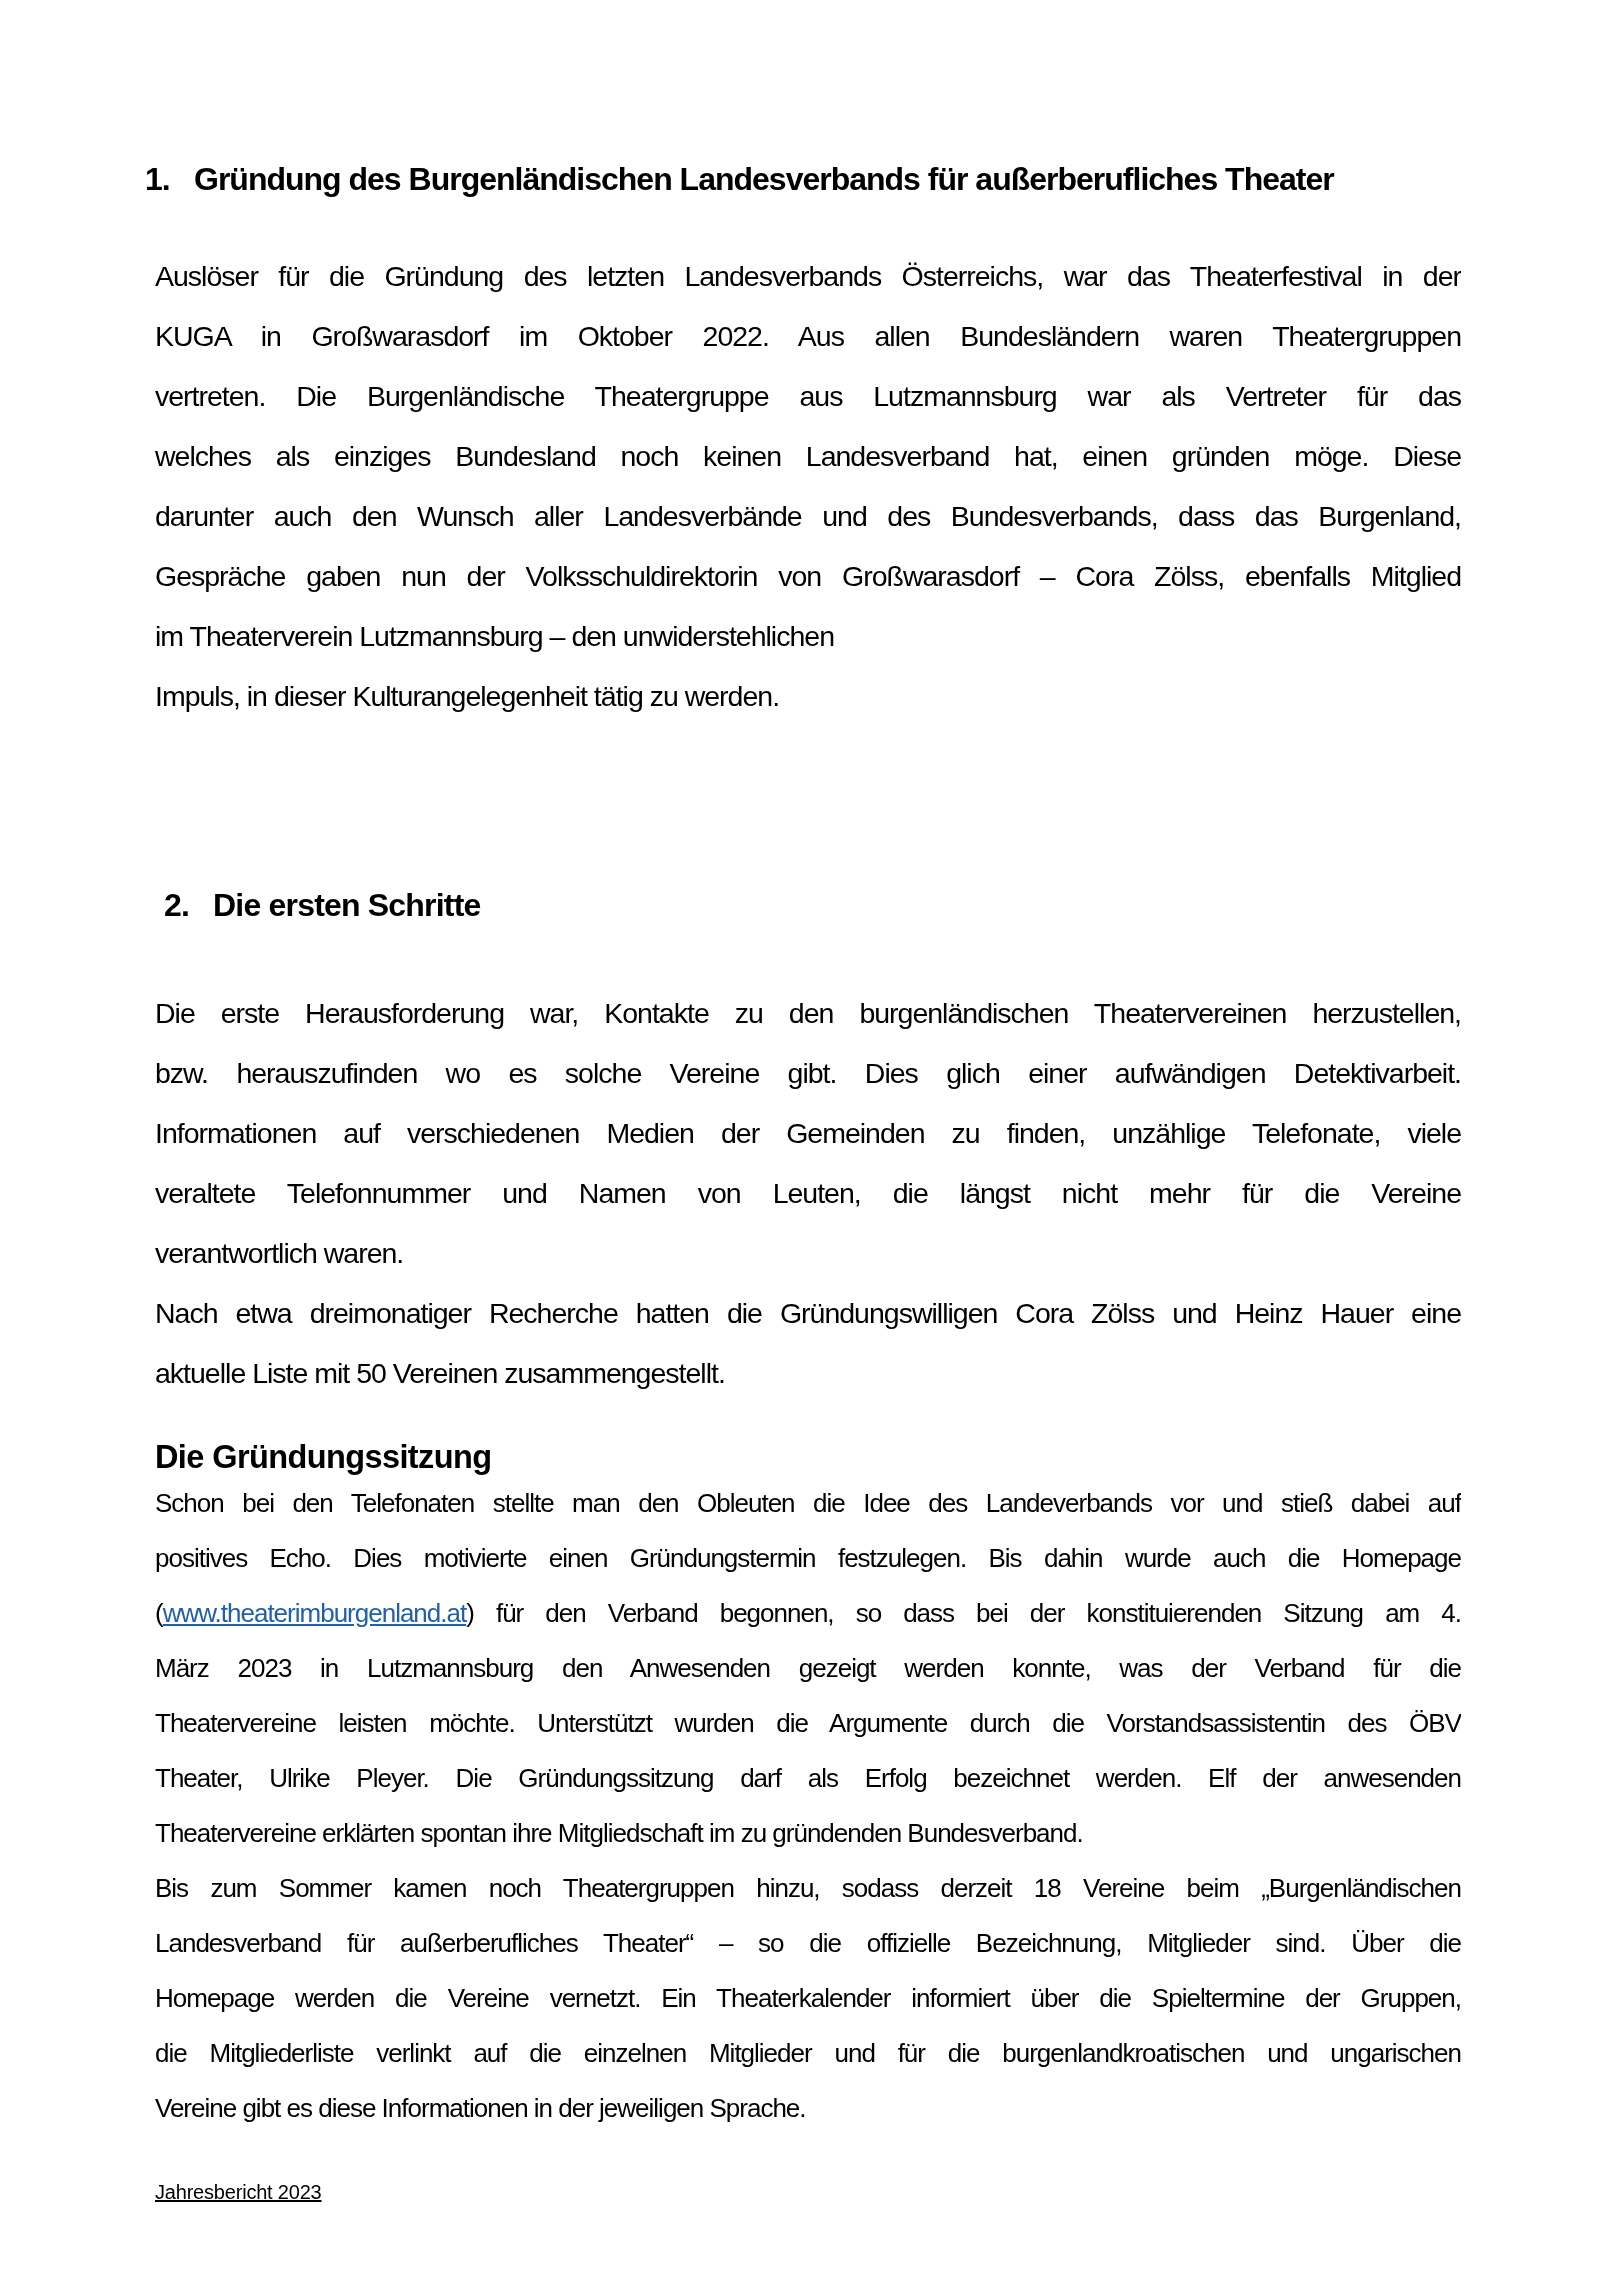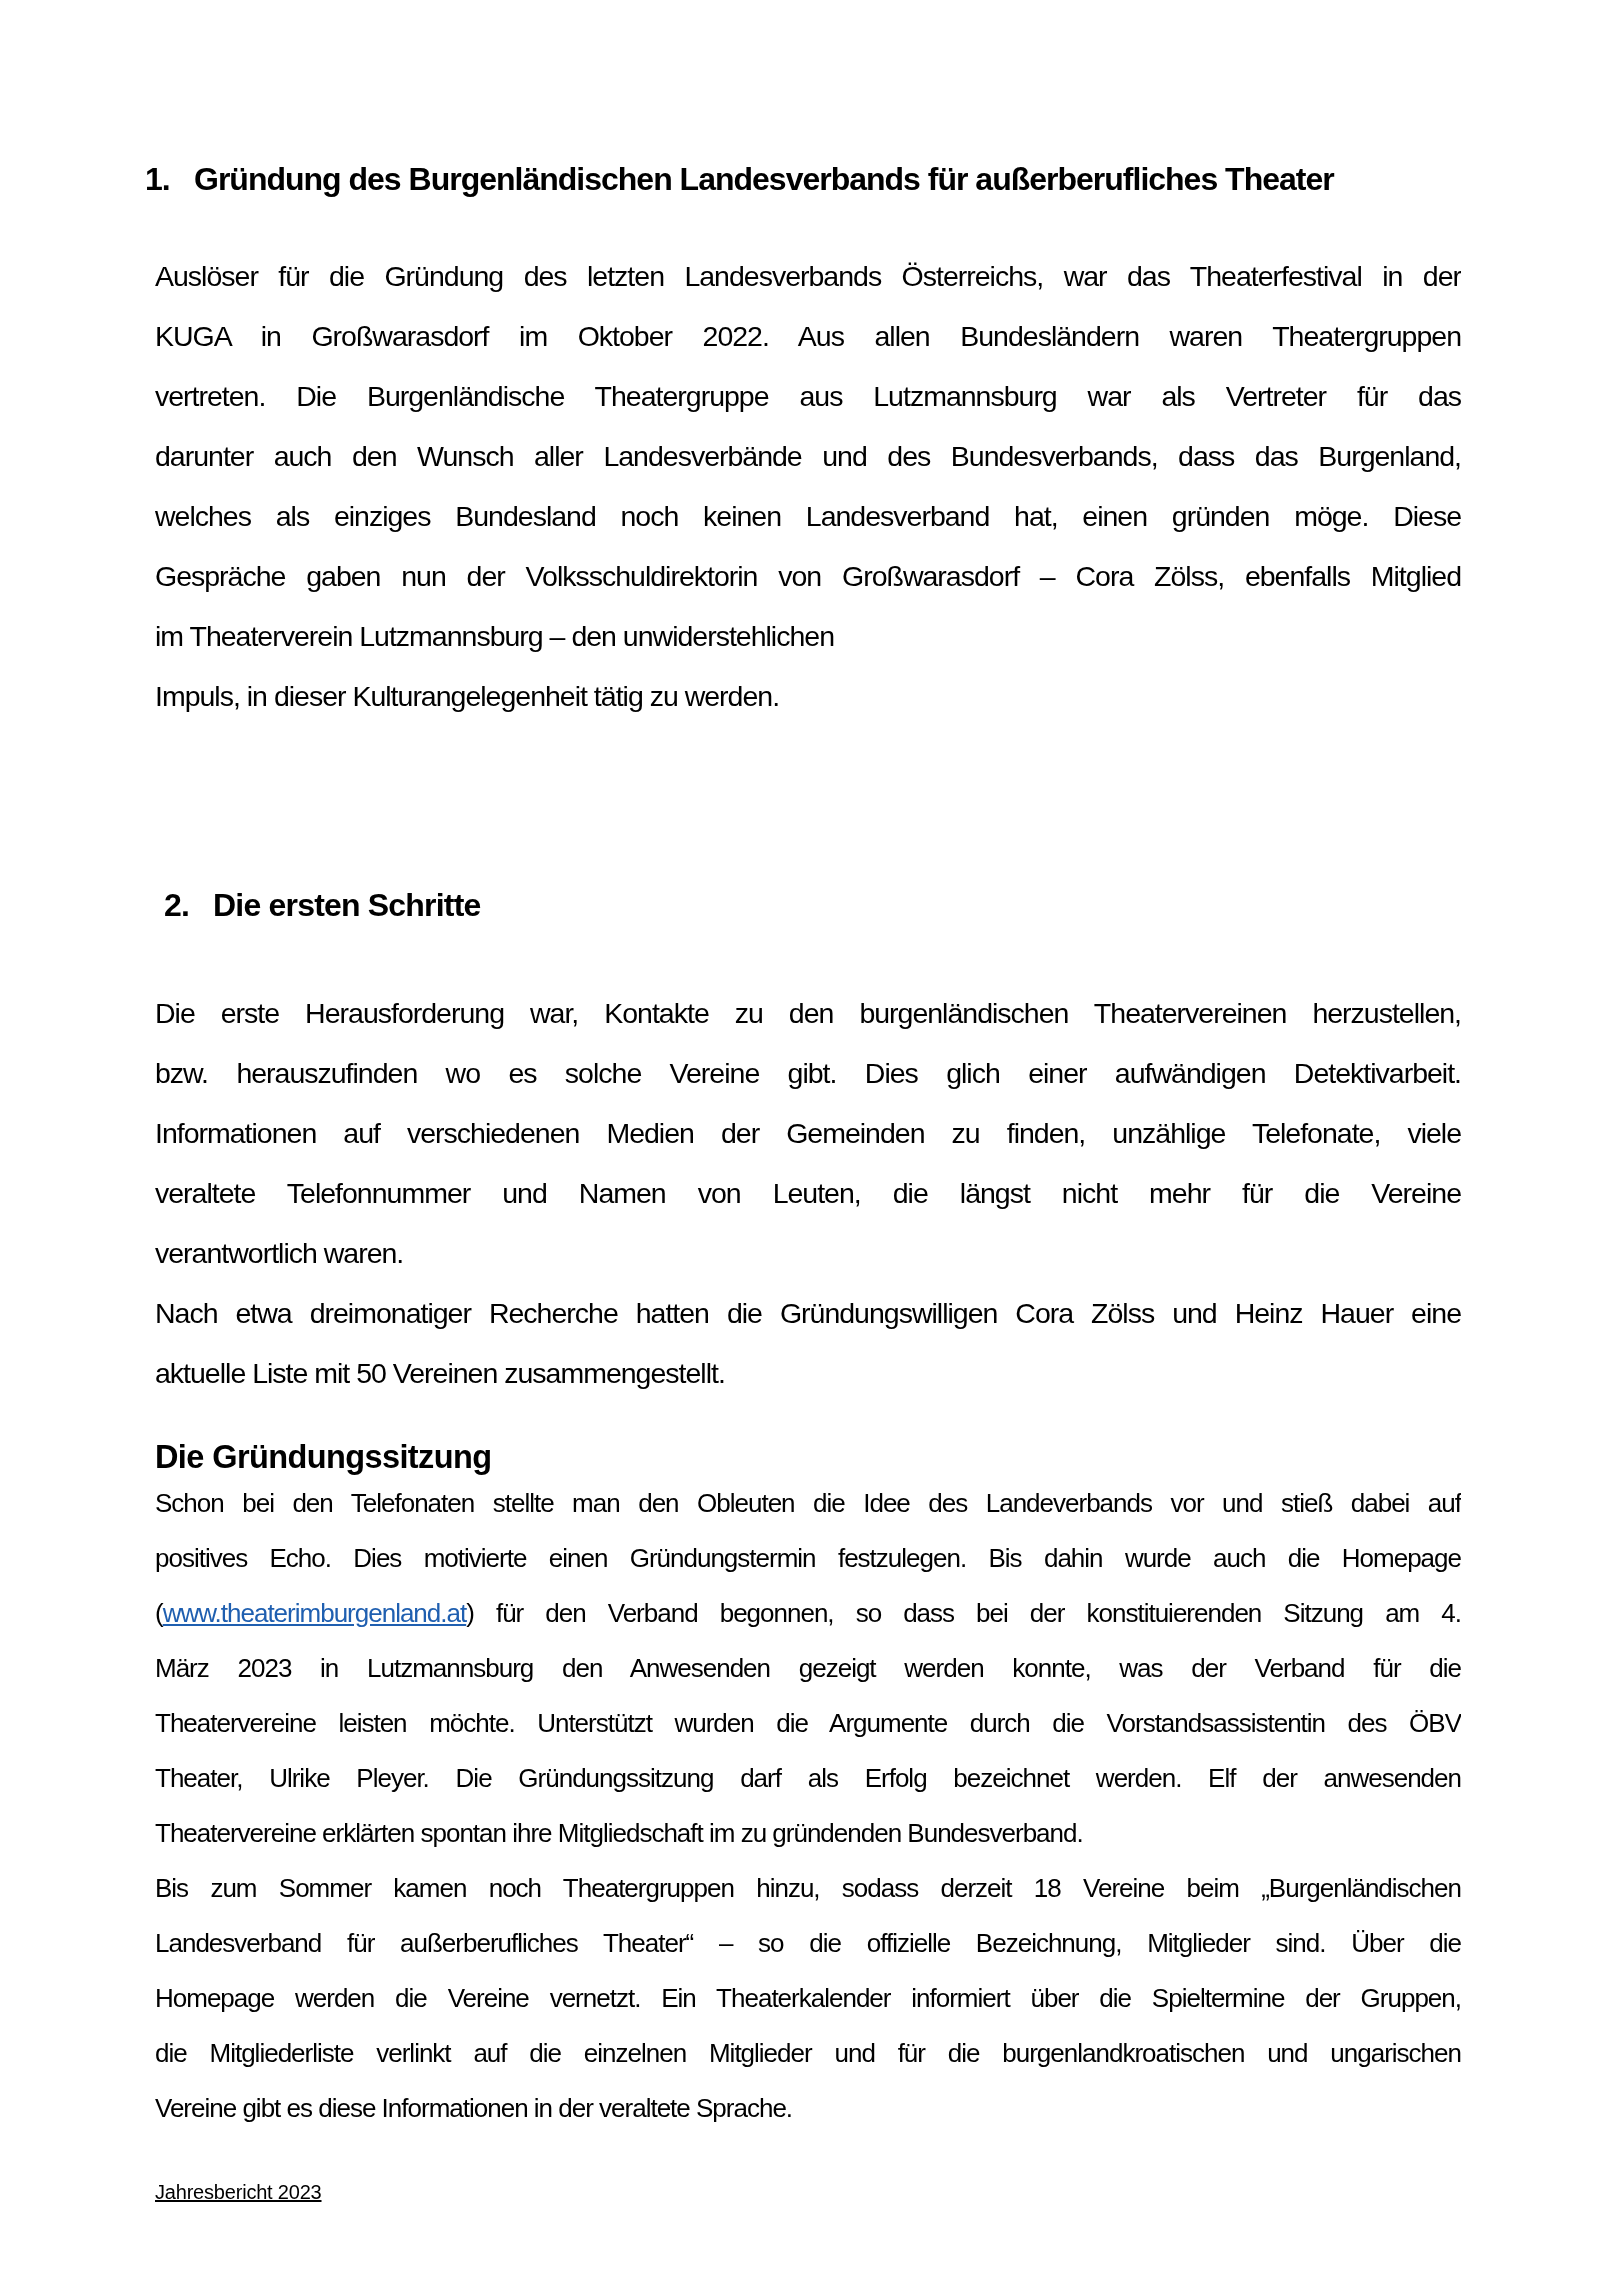--- a/index.html
+++ b/index.html
@@ -32,22 +32,22 @@
 <div class="page">
 
   <div class="h1">
     <span class="num">1.</span><span>Gründung des Burgenländischen Landesverbands für außerberufliches Theater</span>
   </div>
 
   <div class="para p1" style="top:246px;">
     <span class="line">Auslöser für die Gründung des letzten Landesverbands Österreichs, war das Theaterfestival in der</span>
     <span class="line">KUGA in Großwarasdorf im Oktober 2022. Aus allen Bundesländern waren Theatergruppen</span>
     <span class="line">vertreten. Die Burgenländische Theatergruppe aus Lutzmannsburg war als Vertreter für das</span>
+    <span class="line">welches als einziges Bundesland noch keinen Landesverband hat, einen gründen möge. Diese</span>
     <span class="line">darunter auch den Wunsch aller Landesverbände und des Bundesverbands, dass das Burgenland,</span>
-    <span class="line">welches als einziges Bundesland noch keinen Landesverband hat, einen gründen möge. Diese</span>
     <span class="line">Gespräche gaben nun der Volksschuldirektorin von Großwarasdorf – Cora Zölss, ebenfalls Mitglied</span>
     <span class="line last">im Theaterverein Lutzmannsburg – den unwiderstehlichen</span>
     <span class="line last">Impuls, in dieser Kulturangelegenheit tätig zu werden.</span>
   </div>
 
   <div class="h2">
     <span class="num">2.</span><span>Die ersten Schritte</span>
   </div>
 
   <div class="para p2" style="top:983px;">
@@ -67,18 +67,18 @@
     <span class="line">positives Echo. Dies motivierte einen Gründungstermin festzulegen. Bis dahin wurde auch die Homepage</span>
     <span class="line"><span>(</span><a class="link">www.theaterimburgenland.at</a><span>) für den Verband begonnen, so dass bei der konstituierenden Sitzung am 4.</span></span>
     <span class="line">März 2023 in Lutzmannsburg den Anwesenden gezeigt werden konnte, was der Verband für die</span>
     <span class="line">Theatervereine leisten möchte. Unterstützt wurden die Argumente durch die Vorstandsassistentin des ÖBV</span>
     <span class="line">Theater, Ulrike Pleyer.  Die Gründungssitzung darf als Erfolg bezeichnet werden. Elf der anwesenden</span>
     <span class="line last">Theatervereine erklärten spontan ihre Mitgliedschaft im zu gründenden Bundesverband.</span>
     <span class="line">Bis zum Sommer kamen noch Theatergruppen hinzu, sodass derzeit 18 Vereine beim „Burgenländischen</span>
     <span class="line">Landesverband für außerberufliches Theater“ – so die offizielle Bezeichnung, Mitglieder sind. Über die</span>
     <span class="line">Homepage werden die Vereine vernetzt. Ein Theaterkalender informiert über die Spieltermine der Gruppen,</span>
     <span class="line">die Mitgliederliste verlinkt auf die einzelnen Mitglieder und für die burgenlandkroatischen und ungarischen</span>
-    <span class="line last">Vereine gibt es diese Informationen in der veraltete Sprache.</span>
+    <span class="line last">Vereine gibt es diese Informationen in der jeweiligen Sprache.</span>
   </div>
 
   <div class="footer">Jahresbericht 2023</div>
 </div>
 
 
 </body></html>

